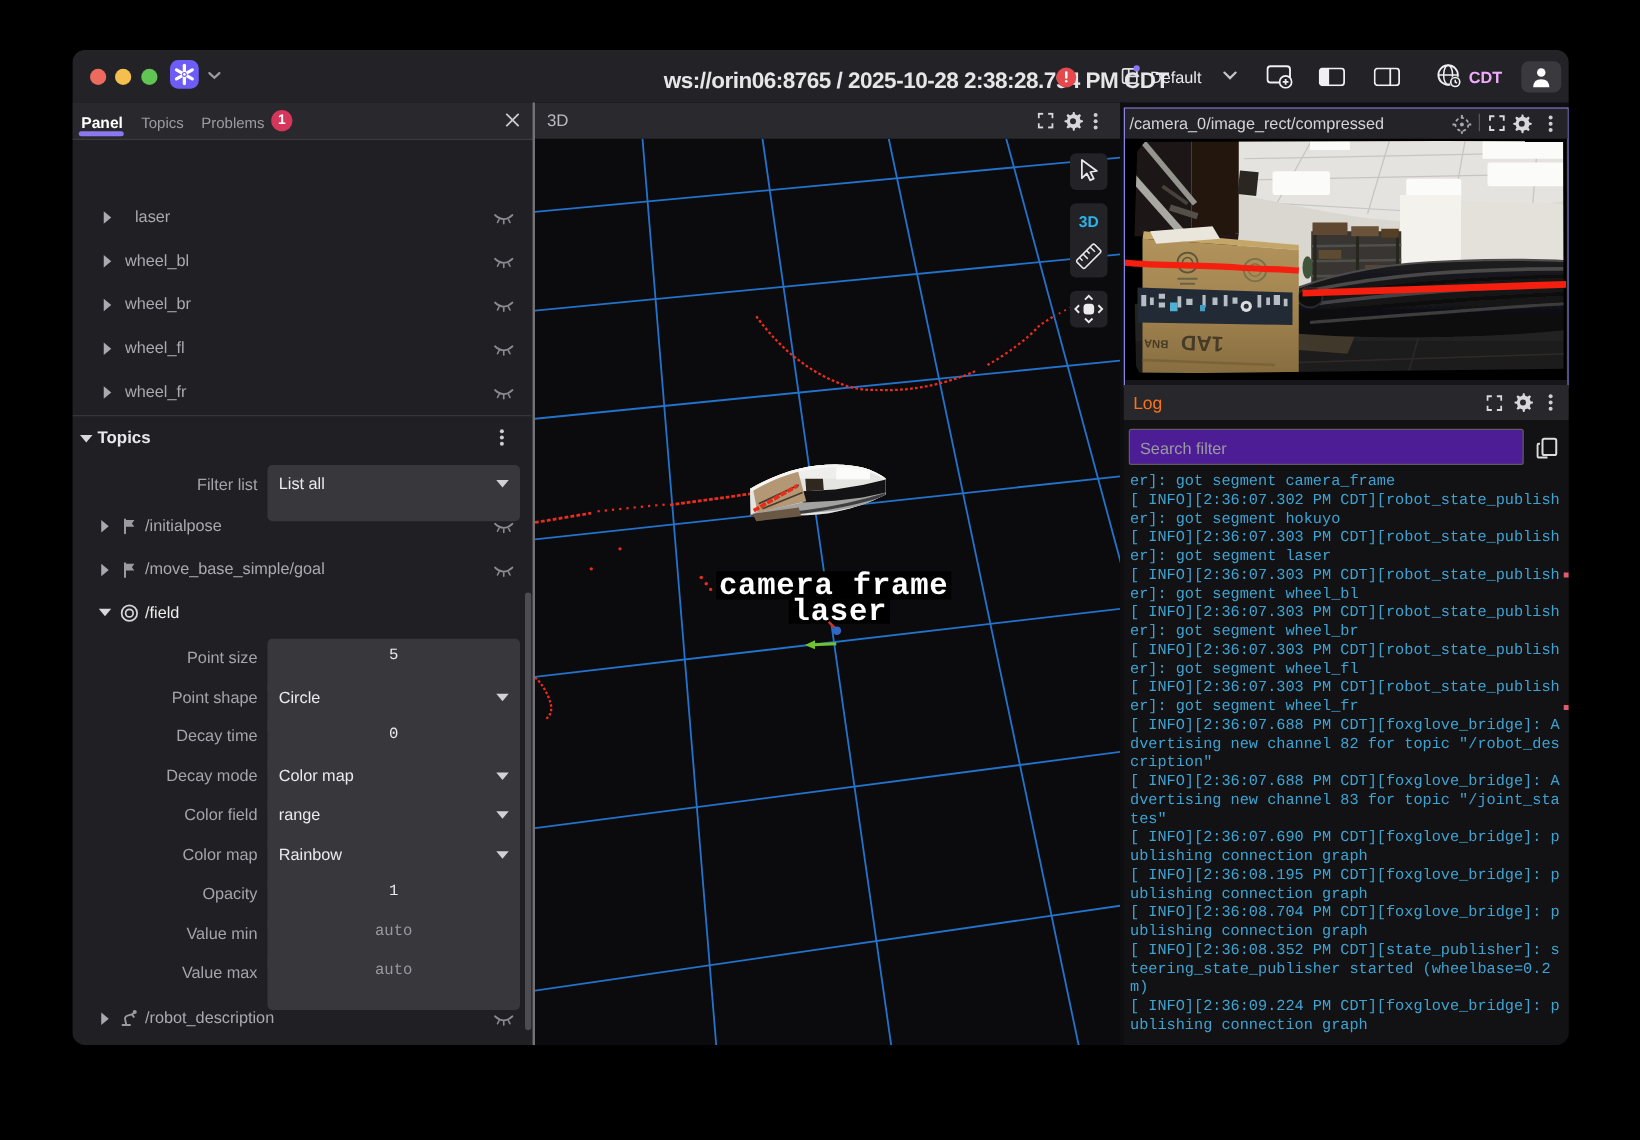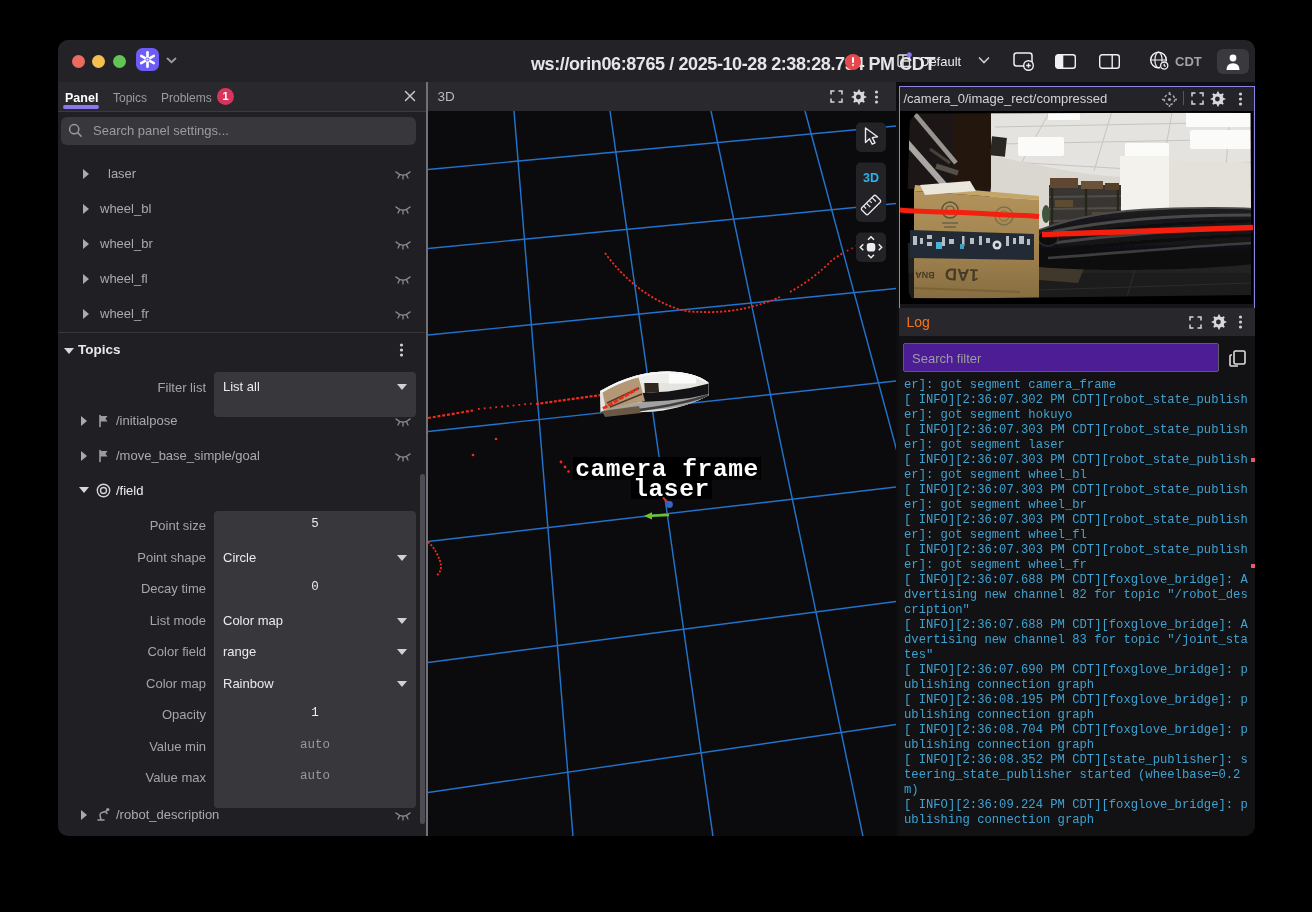--- a/index.html
+++ b/index.html
@@ -117,48 +117,41 @@
         <line x1="13.2" y1="0.7" x2="13.2" y2="14.3" stroke="#f0f0f4" stroke-width="1.4"></line>
       </svg>
       <svg class="abs" style="left:1091px; top:11px;" width="22" height="21" viewBox="0 0 22 21">
         <circle cx="9.5" cy="9" r="7.8" stroke="#f0f0f4" stroke-width="1.5" fill="none"></circle>
         <ellipse cx="9.5" cy="9" rx="3.6" ry="7.8" stroke="#f0f0f4" stroke-width="1.2" fill="none"></ellipse>
         <path d="M1.8 9 L17.2 9" stroke="#f0f0f4" stroke-width="1.2"></path>
         <circle cx="15.2" cy="14.6" r="4.6" fill="#232327"></circle>
         <circle cx="15.2" cy="14.6" r="3.6" stroke="#f0f0f4" stroke-width="1.3" fill="none"></circle>
         <path d="M15.2 12.8 L15.2 14.6 L16.6 15.4" stroke="#f0f0f4" stroke-width="1.2" fill="none"></path>
       </svg>
-      <div class="abs" style="left:1117px; top:14px; font-size:13px; font-weight:bold; color:#a3a3a3;">CDT</div>
+      <div class="abs" style="left:1117px; top:14px; font-size:13px; font-weight:bold; color:#f0abfc;">CDT</div>
       <div class="abs" style="left:1159px; top:8.5px; width:32px; height:25px; border-radius:6px; background:#39393e;">
         <svg class="abs" style="left:8px; top:4px;" width="16" height="17" viewBox="0 0 16 17">
           <circle cx="8" cy="5" r="3.4" fill="#fff"></circle>
           <path d="M1.5 17 Q1.5 10.3 8 10.3 Q14.5 10.3 14.5 17 Z" fill="#fff"></path>
         </svg>
       </div>
     </div>
   </div>
 
   <div id="sidebar">
     <div id="tabs">
       <div class="tab" style="left:7px; color:#fff; font-weight:bold; font-size:12.5px;">Panel</div>
       <div class="abs" style="left:5px; top:23px; width:36px; height:3.5px; background:#8a77f2; border-radius:2px;"></div>
       <div class="tab" style="left:55px;">Topics</div>
       <div class="tab" style="left:103px;">Problems</div>
       <div class="abs" style="left:159px; top:6px; width:17px; height:17px; border-radius:50%; background:#d6365c; color:#fff; font-size:11px; font-weight:bold; text-align:center; line-height:17px;">1</div>
       <svg class="abs" style="left:346px; top:8px;" width="12" height="12" viewBox="0 0 12 12">
           <path d="M1.5 1.5 L10.5 10.5 M10.5 1.5 L1.5 10.5" stroke="#c7c7cb" stroke-width="1.5" stroke-linecap="round"></path>
         </svg>
     </div>
-    <div id="searchbox">
-      <svg class="abs" style="left:7px; top:6px;" width="15" height="15" viewBox="0 0 15 15">
-          <circle cx="6.2" cy="6.2" r="4.6" stroke="#9b9ba1" stroke-width="1.5" fill="none"></circle>
-          <line x1="9.8" y1="9.8" x2="13.2" y2="13.2" stroke="#9b9ba1" stroke-width="1.5" stroke-linecap="round"></line>
-        </svg>
-      <div class="abs" style="left:32px;">Search panel settings...</div>
-    </div>
     <div id="tree">
       <div class="row" style="top:73.5px;">
           <div class="tri-r abs" style="left:25px; top:13px;"></div>
           <div class="rowtext" style="left:50px;">laser</div>
           <svg class="eyeoff abs" style="left:337px; top:13px;" width="16" height="11" viewBox="0 0 16 11">
             <use href="#sym-eyeoff"></use>
           </svg>
         </div>
       <div class="row" style="top:108.5px;">
           <div class="tri-r abs" style="left:25px; top:13px;"></div>
@@ -235,21 +228,21 @@
         </div>
       <div class="flabel" style="top:467.5px;">Point shape</div>
         <div class="field" style="top:460.5px;">
           <div class="dd">Circle</div>
           <div class="caret-dn"></div>
         </div>
       <div class="flabel" style="top:499px;">Decay time</div>
         <div class="field" style="top:492px;">
           <div class="val">0</div>
         </div>
-      <div class="flabel" style="top:530.5px;">List mode</div>
+      <div class="flabel" style="top:530.5px;">Decay mode</div>
         <div class="field" style="top:523.5px;">
           <div class="dd">Color map</div>
           <div class="caret-dn"></div>
         </div>
       <div class="flabel" style="top:562px;">Color field</div>
         <div class="field" style="top:555px;">
           <div class="dd">range</div>
           <div class="caret-dn"></div>
         </div>
       <div class="flabel" style="top:593.5px;">Color map</div>

